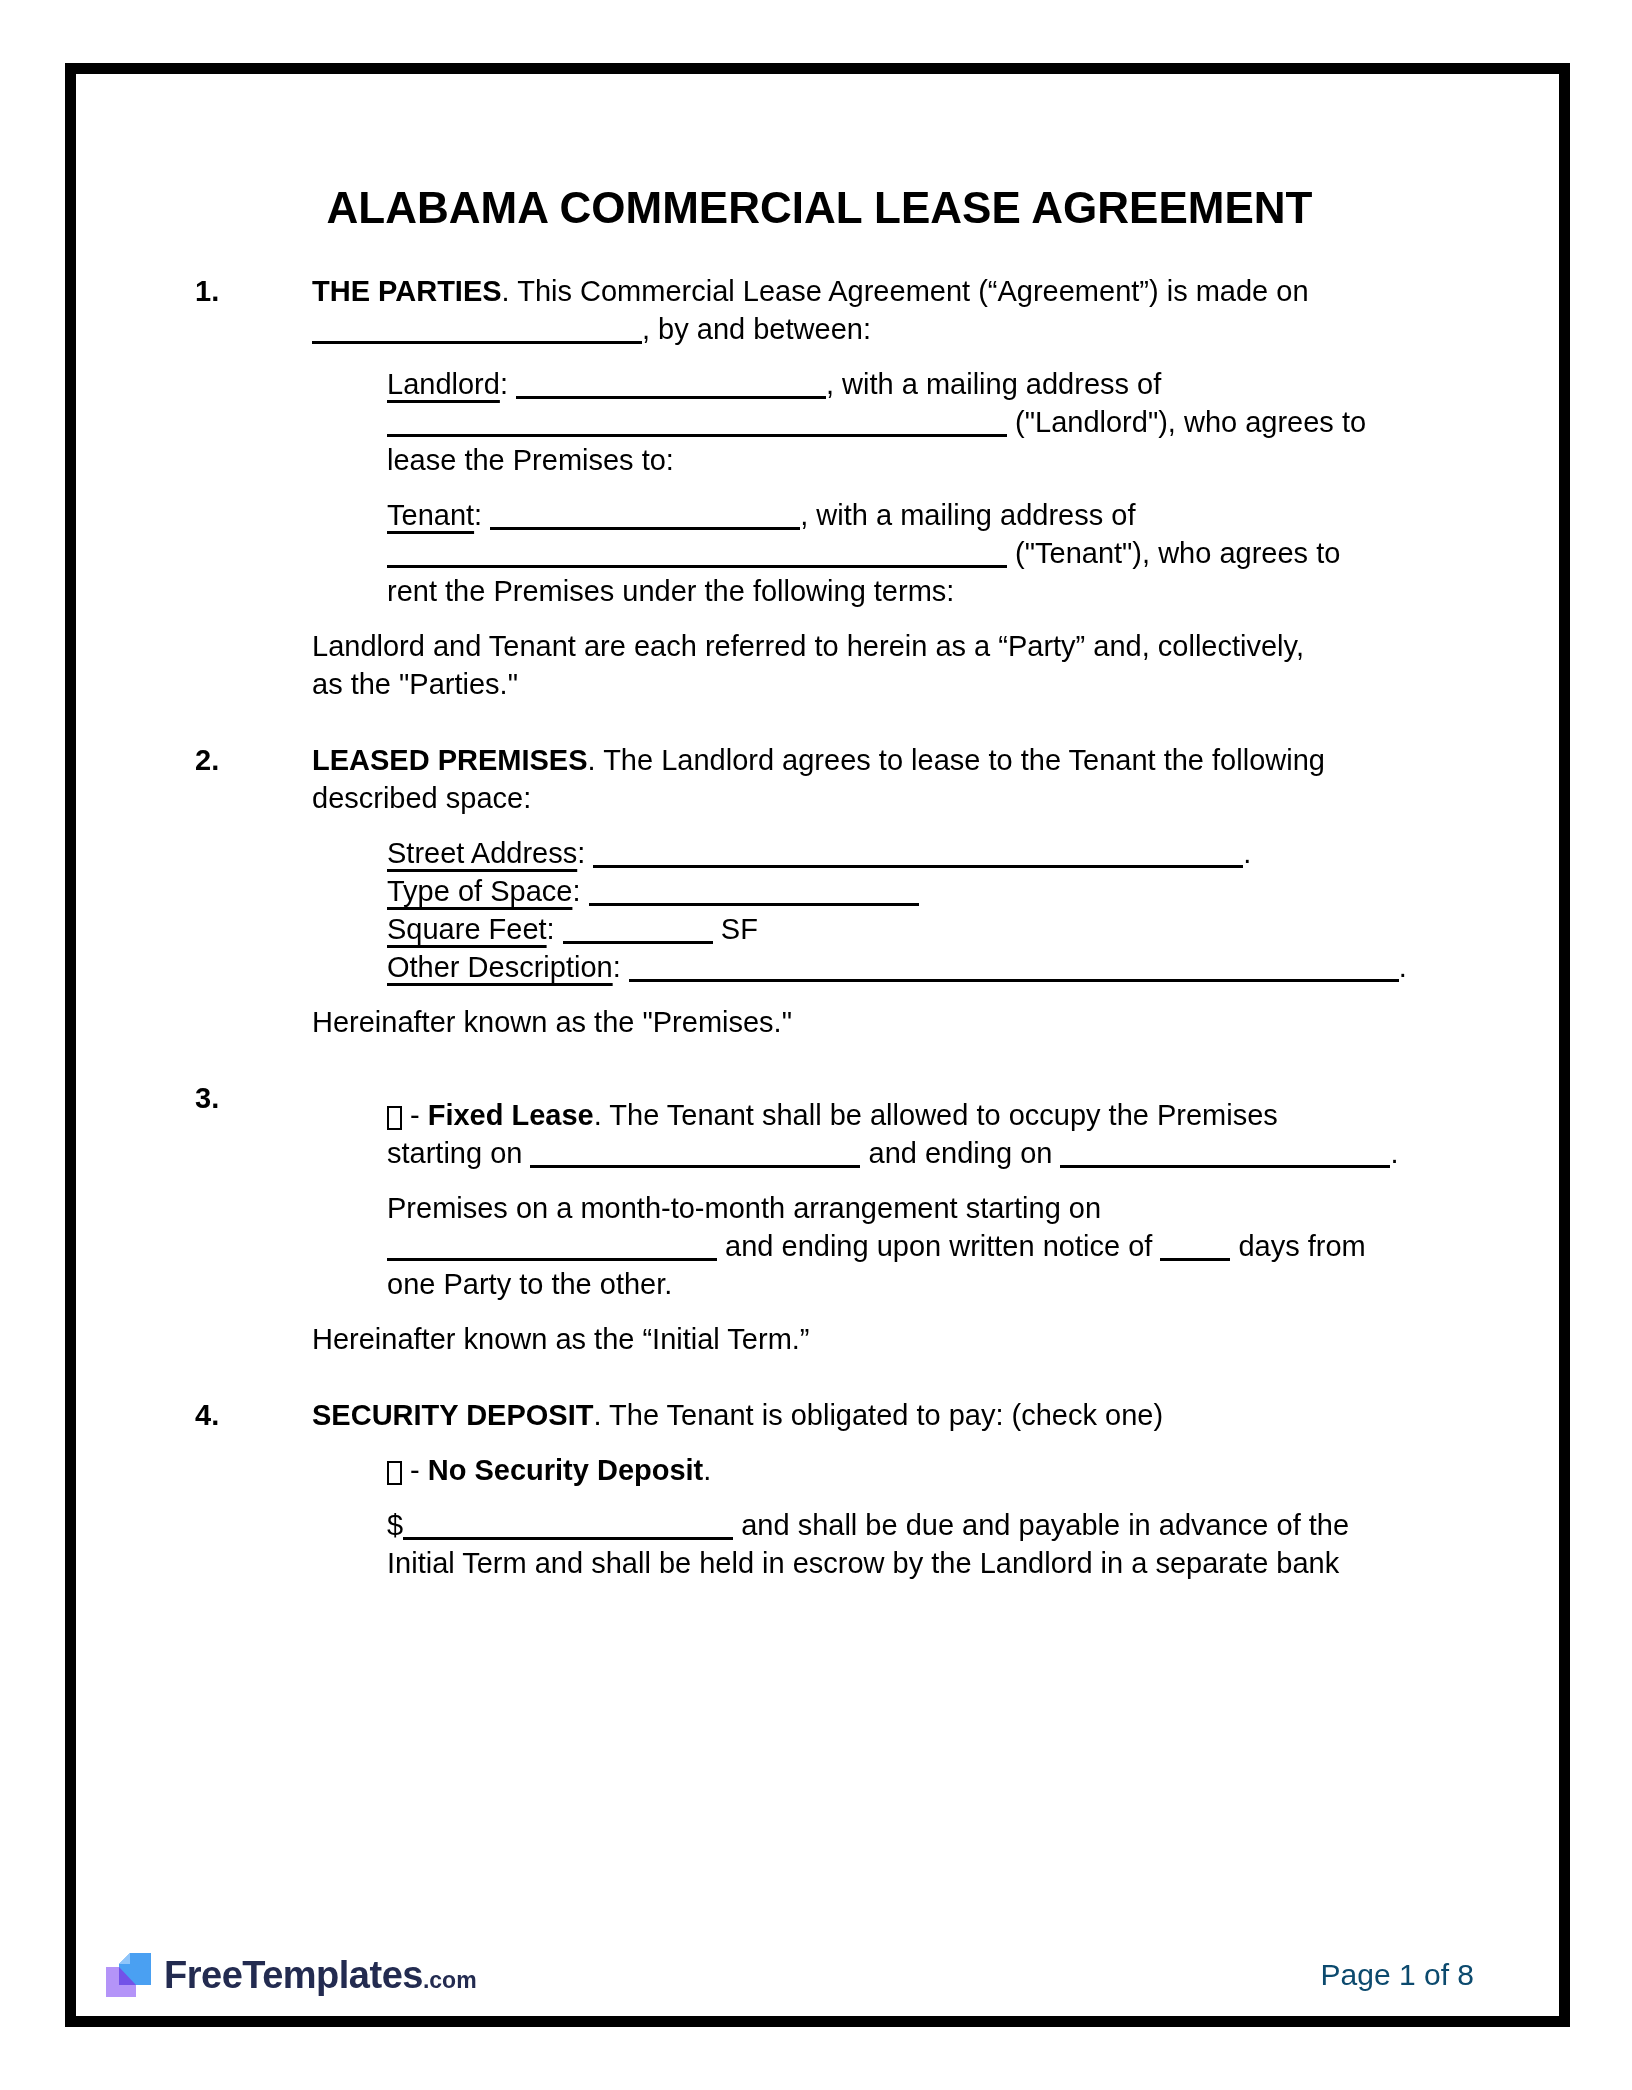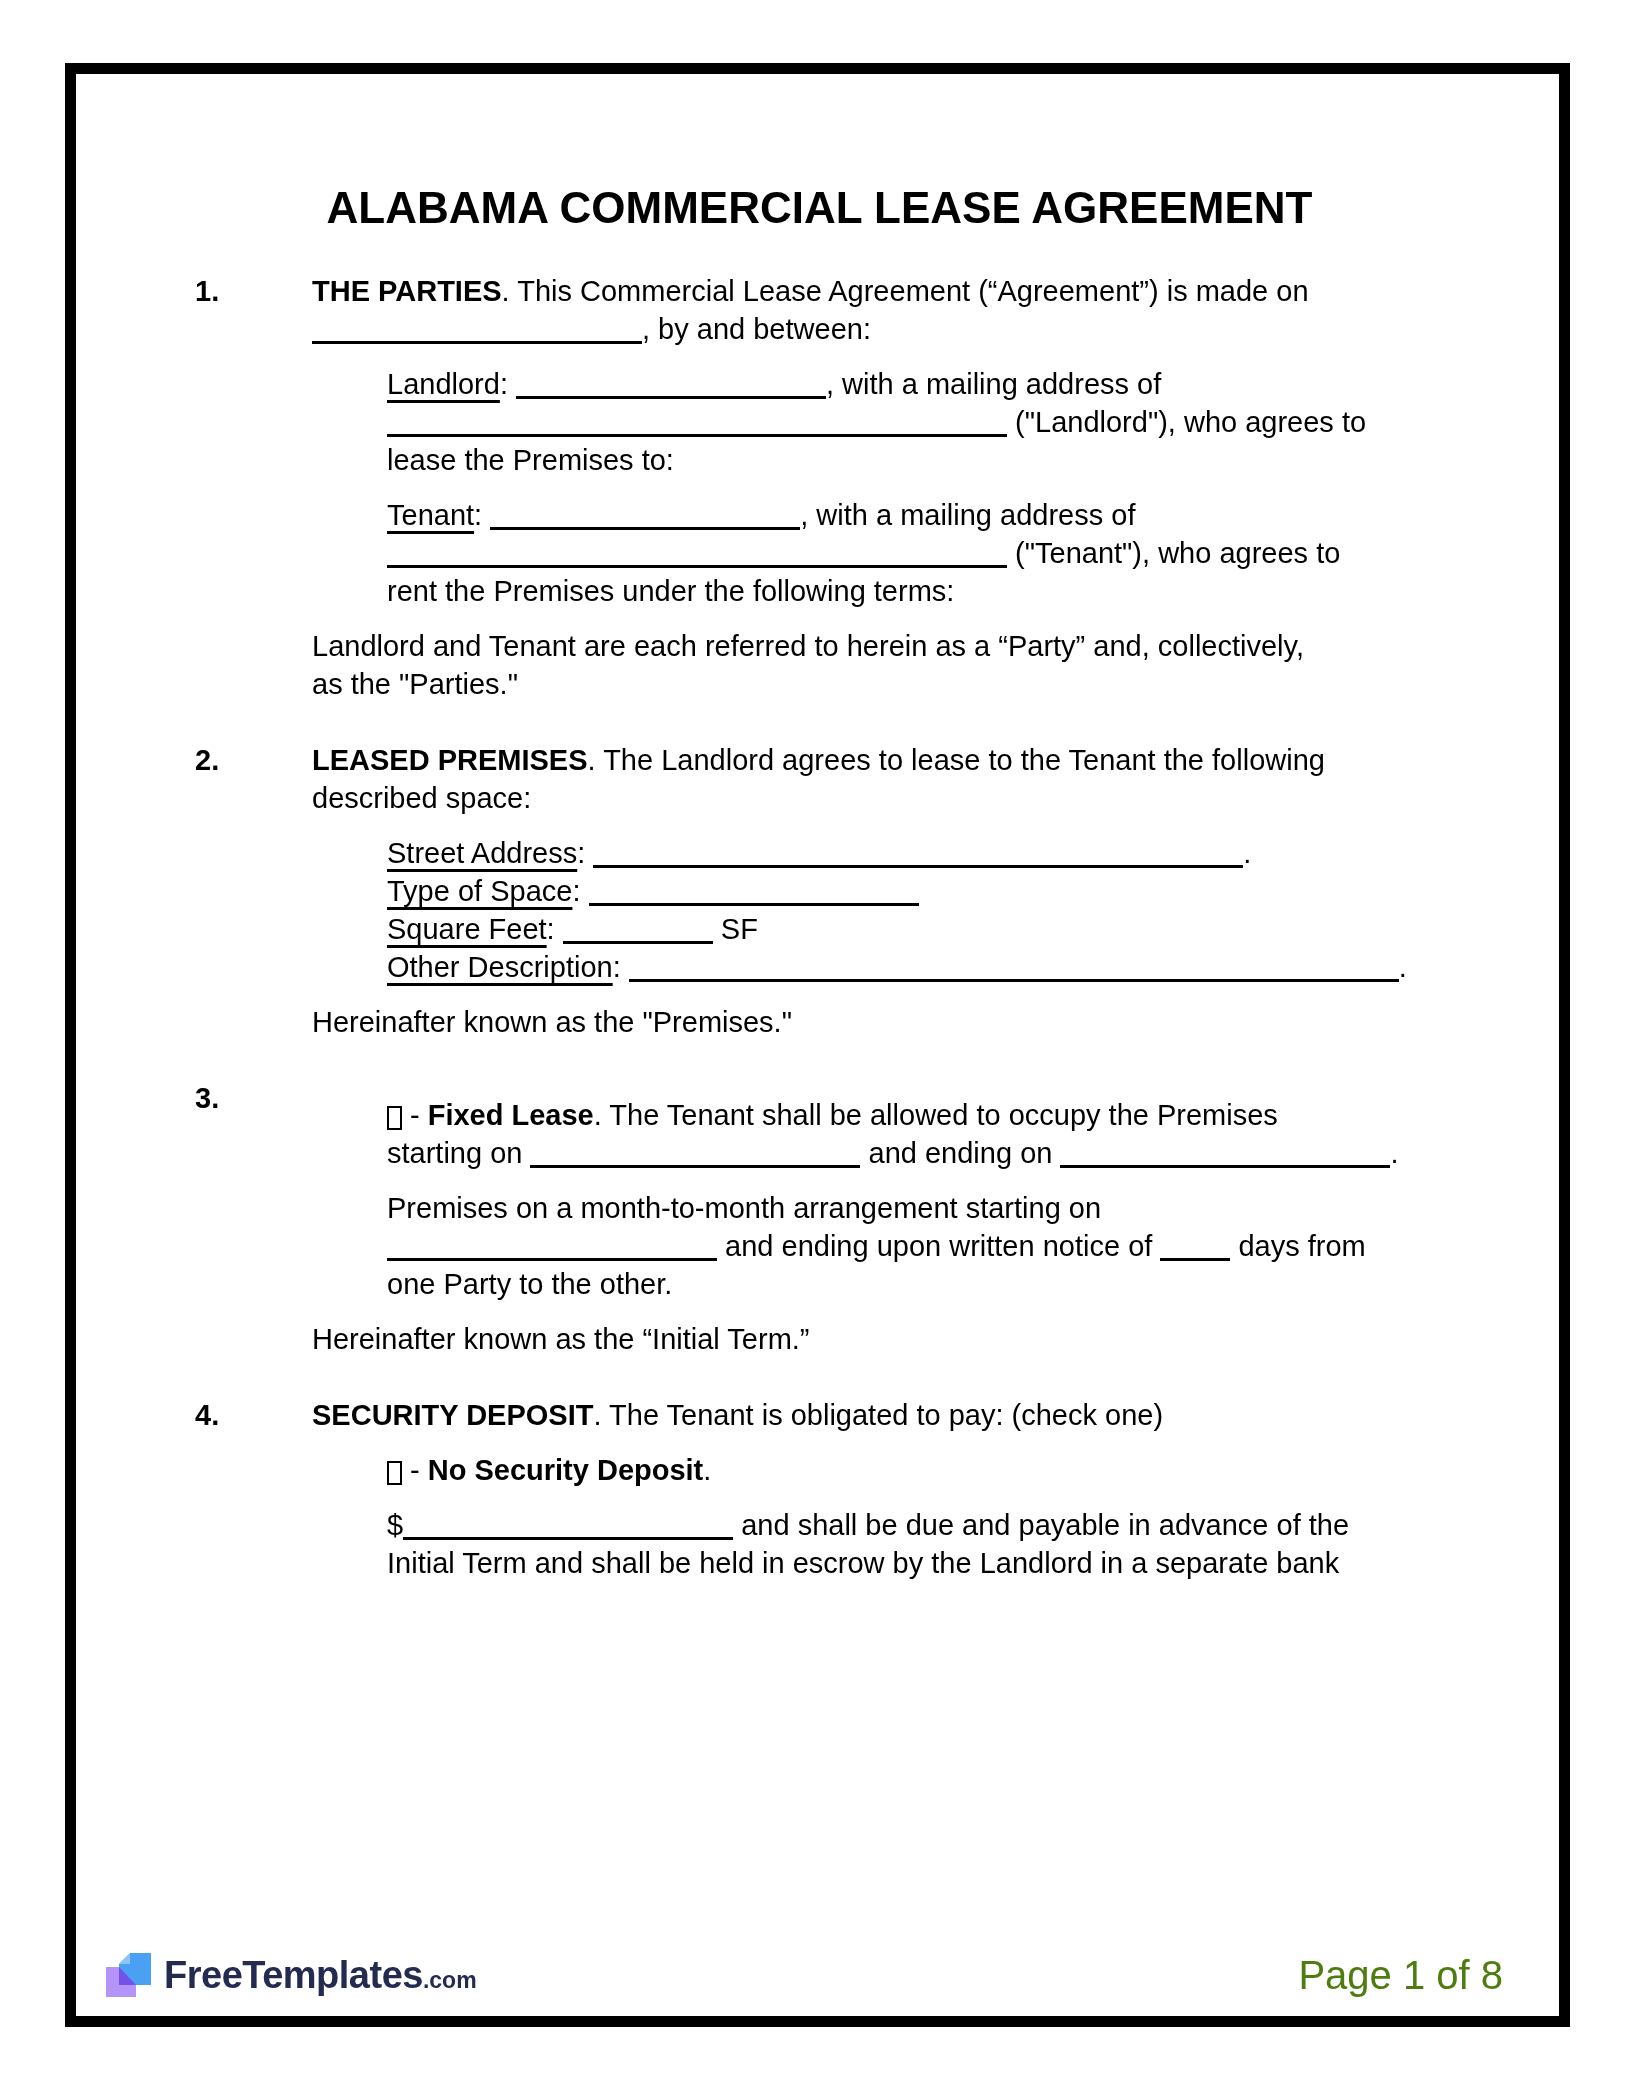--- a/index.html
+++ b/index.html
@@ -15,27 +15,27 @@
   .ind{margin-left:75px;}
   .gap{margin-top:17px;}
   .line{white-space:nowrap;}
   .b{font-weight:bold;}
   .u{text-decoration:underline;text-decoration-thickness:3px;text-underline-offset:6px;}
   .blank{display:inline-block;height:4px;border-bottom:3px solid #000;vertical-align:-5px;}
   .w70{width:70px}.w150{width:150px}.w310{width:310px}.w330{width:330px}
   .w620{width:620px}.w650{width:650px}.w770{width:770px}
   .cb{display:inline-block;width:15px;height:24px;border:2px solid #000;
       vertical-align:-5px;margin-right:8px;box-sizing:border-box;}
-  .footer{position:absolute;left:30px;right:32px;bottom:12px;height:58px;
+  .footer{position:absolute;left:30px;right:45px;bottom:12px;height:58px;
           display:flex;align-items:center;justify-content:space-between;text-align:right;}
   .logo{display:flex;align-items:center;gap:12px;}
   .logo svg{width:46px;height:48px;display:block;}
   .brand{font-size:38px;font-weight:bold;color:#232b50;letter-spacing:-0.5px;}
   .brand-suffix{font-size:23px;font-weight:bold;color:#232b50;}
-  .pagenum{font-size:40px;color:#4d7c0f;margin-right:24px;}
+  .pagenum{font-size:30px;color:#0c4a6e;margin-right:40px;}
 </style>
 </head>
 <body>
 
 <div class="canvas">
   <div class="page">
     <div class="content">
 
       <h1 class="title">ALABAMA COMMERCIAL LEASE AGREEMENT</h1>
 

